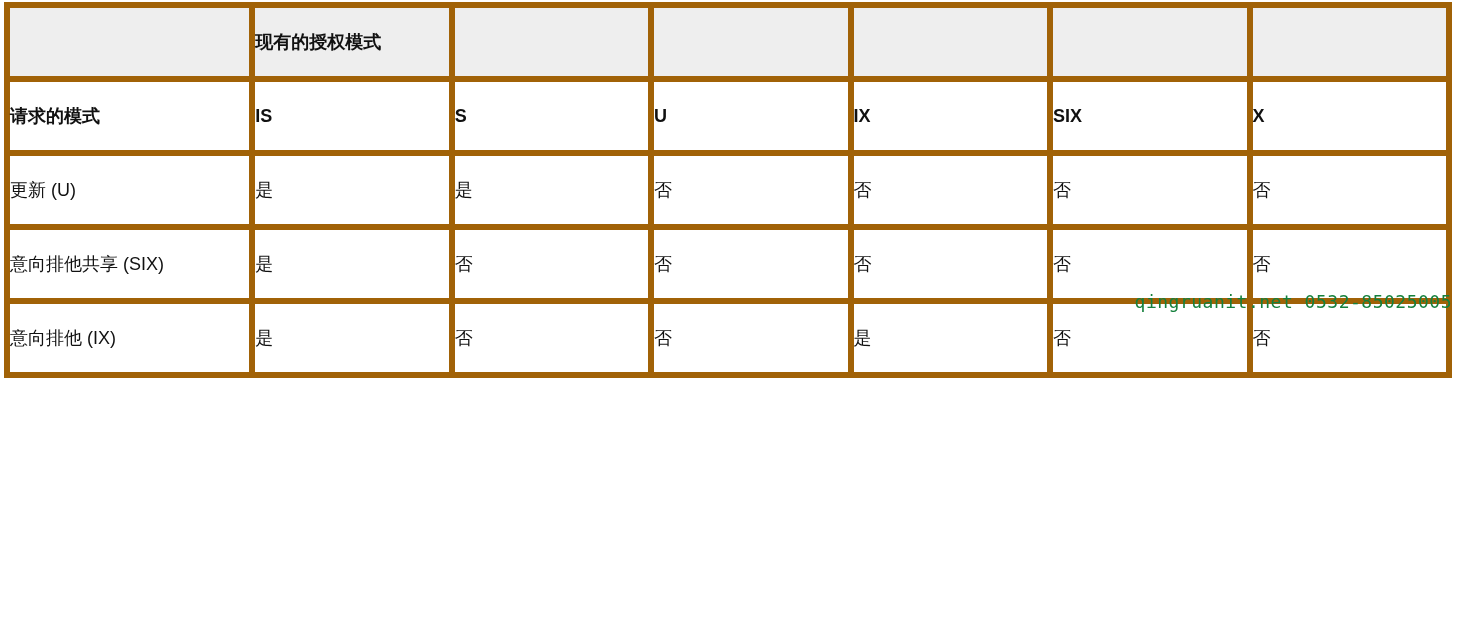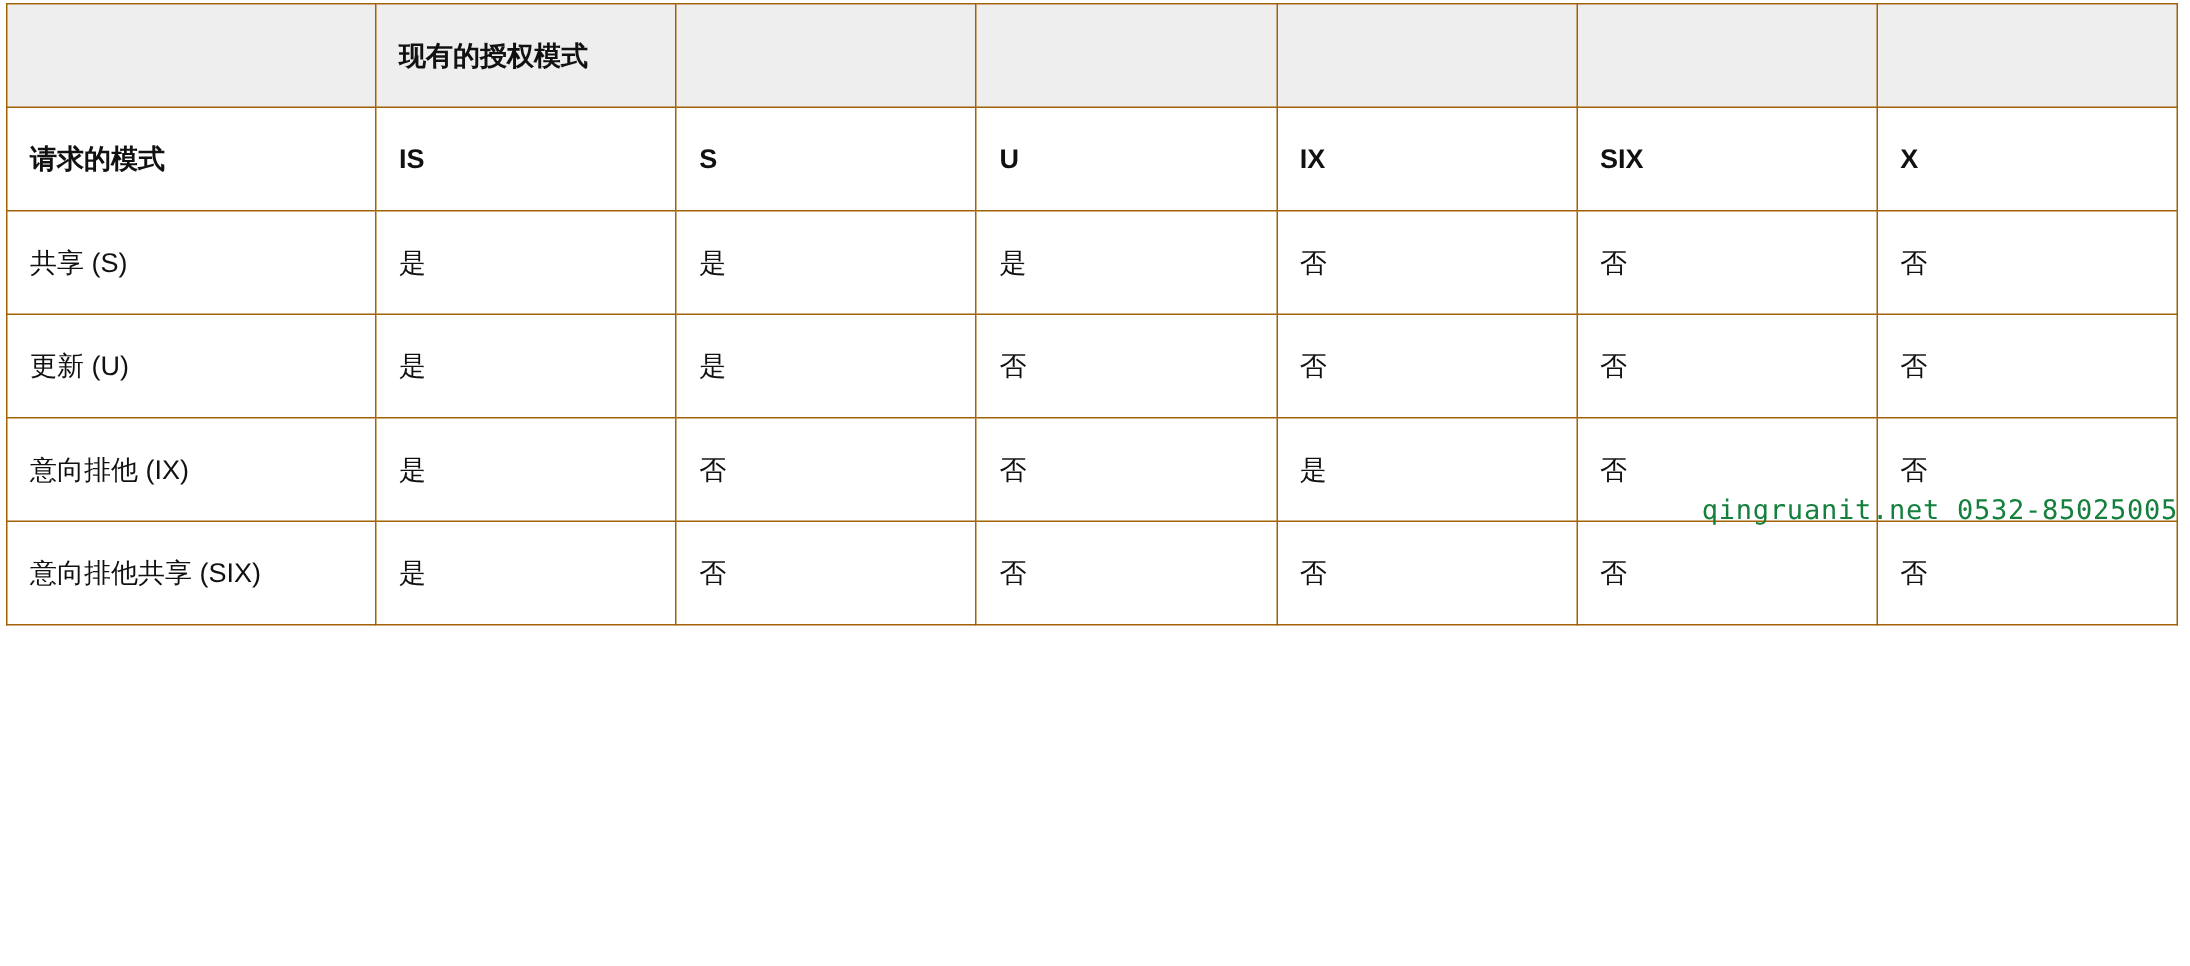--- a/index.html
+++ b/index.html
@@ -15,22 +15,22 @@
       width: 1448px;
       margin: 2px 0 0 4px;
       position: relative;
     }
     table {
       border-collapse: collapse;
       width: 100%;
       table-layout: fixed;
     }
     th, td {
-      border: 1px solid #a16207;
-      padding: 22px 15px;
+      border: 6px solid #a16207;
+      padding: 22px 0;
       text-align: left;
       vertical-align: middle;
       font-weight: 400;
     }
     thead th {
       background: #eeeeee;
       font-weight: 700;
     }
     col.col0 { width: 17%; }
     col.colN { width: 13.83%; }
@@ -77,51 +77,42 @@
         <tr class="mode-col-header-row">
           <td class="hdr-first">请求的模式</td>
           <td>IS</td>
           <td>S</td>
           <td>U</td>
           <td>IX</td>
           <td>SIX</td>
           <td>X</td>
         </tr>
         <tr>
-          <td>共享 (S)</td>
-          <td>是</td>
+          <td>更新 (U)</td>
           <td>是</td>
           <td>是</td>
           <td>否</td>
           <td>否</td>
           <td>否</td>
+          <td>否</td>
         </tr>
         <tr>
-          <td>更新 (U)</td>
+          <td>意向排他共享 (SIX)</td>
           <td>是</td>
-          <td>是</td>
+          <td>否</td>
           <td>否</td>
           <td>否</td>
           <td>否</td>
           <td>否</td>
         </tr>
         <tr>
           <td>意向排他 (IX)</td>
           <td>是</td>
           <td>否</td>
           <td>否</td>
           <td>是</td>
           <td>否</td>
           <td>否</td>
         </tr>
-        <tr>
-          <td>意向排他共享 (SIX)</td>
-          <td>是</td>
-          <td>否</td>
-          <td>否</td>
-          <td>否</td>
-          <td>否</td>
-          <td>否</td>
-        </tr>
       </tbody>
   </table>
   <div class="watermark">qingruanit.net 0532-85025005</div>
 </div>
 
 </body></html>

